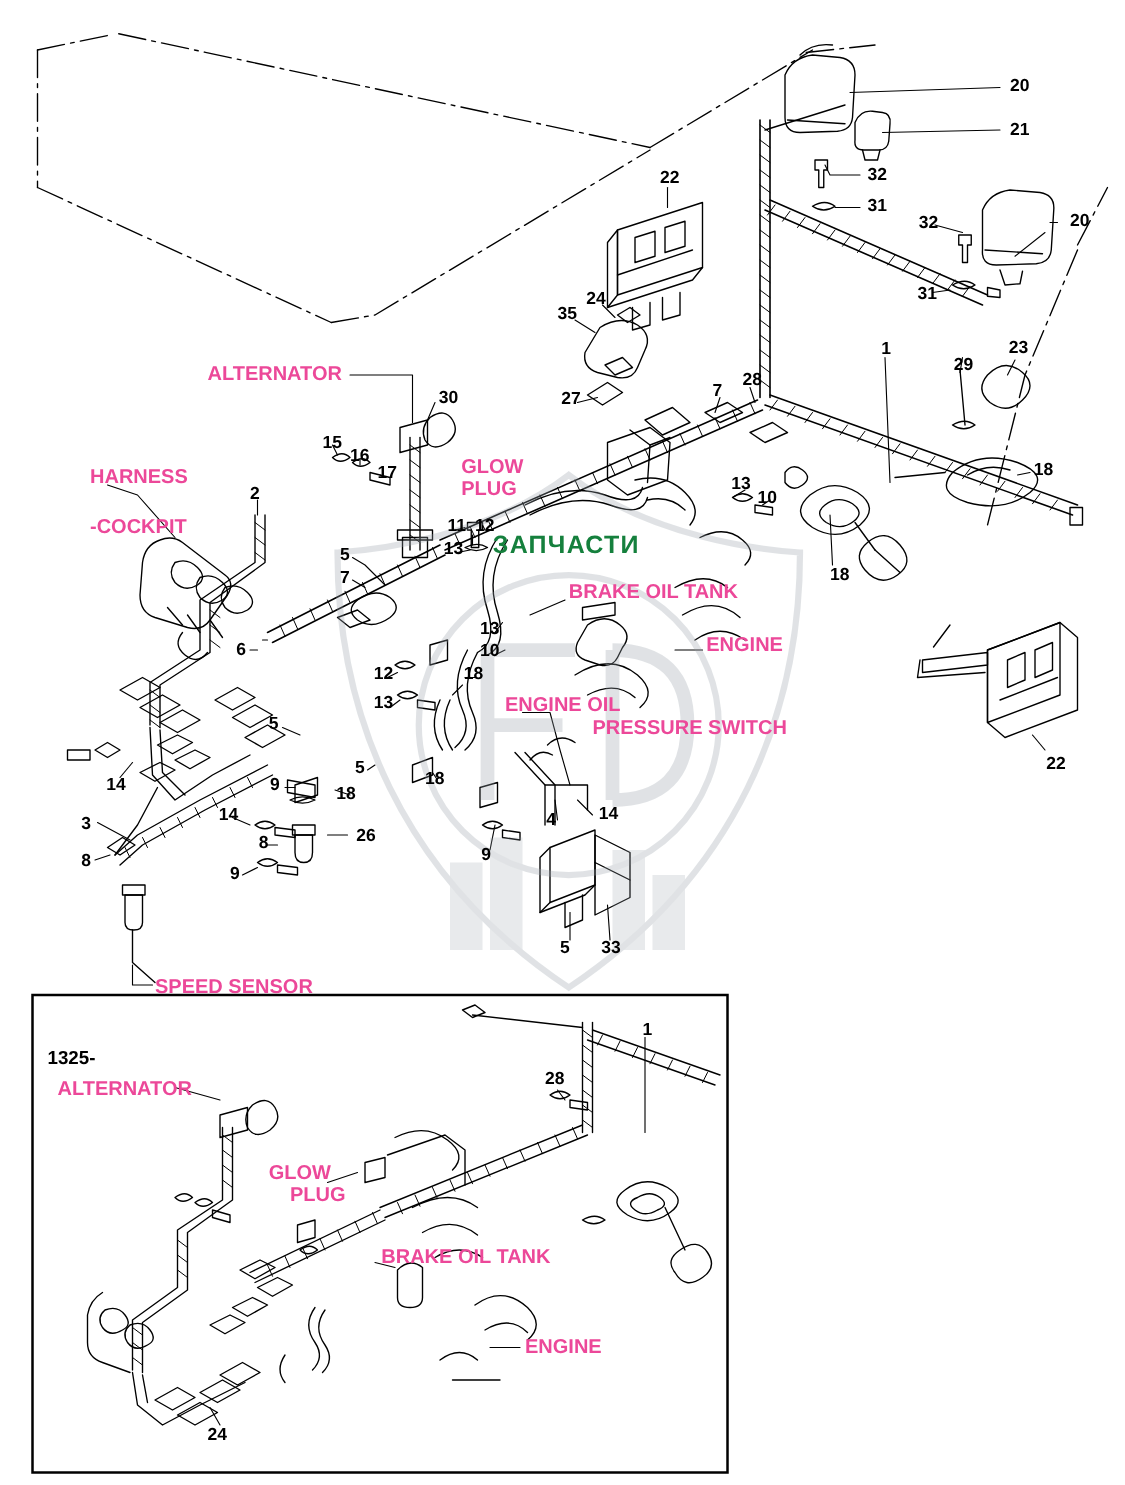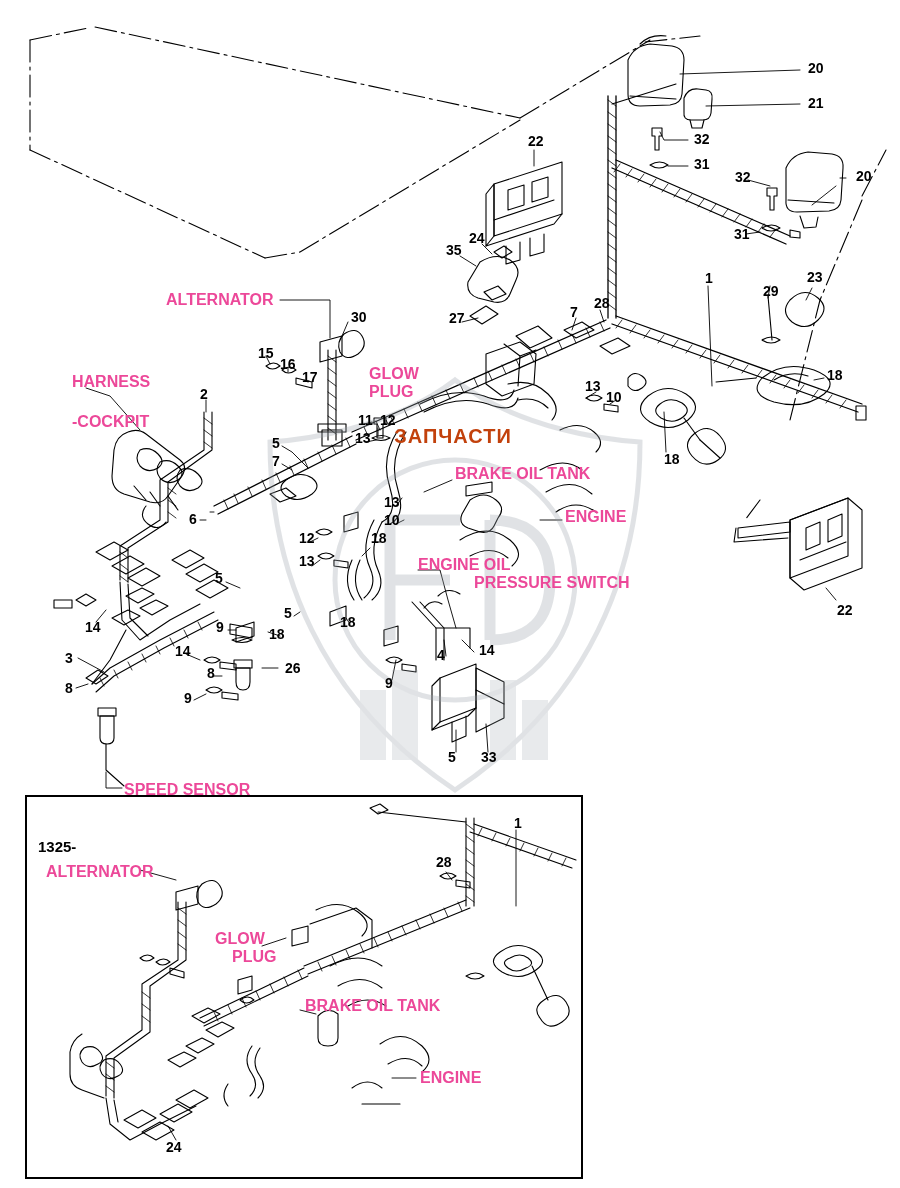--- a/index.html
+++ b/index.html
@@ -7,21 +7,21 @@
        font-family:"Liberation Sans", sans-serif;color:#000;}
   #stage{position:absolute;left:0;top:0;width:900px;height:1188px;}
   svg.layer{position:absolute;left:0;top:0;width:900px;height:1188px;}
   .lbl{position:absolute;font-family:"Liberation Sans", sans-serif;
        font-size:16px;font-weight:700;color:#ec4899;white-space:nowrap;line-height:1;}
   .num{position:absolute;font-family:"Liberation Sans", sans-serif;
        font-size:14px;font-weight:700;color:#000;white-space:nowrap;line-height:1;}
   .inset-title{position:absolute;font-size:15px;font-weight:700;}
   .wm{position:absolute;left:240px;top:370px;width:430px;height:430px;opacity:.30;}
   .wm-text{position:absolute;left:243px;top:425px;width:420px;text-align:center;
-           font-size:20px;font-weight:700;color:#c2410c;letter-spacing:1px;}
+           font-size:20px;font-weight:700;color:#15803d;letter-spacing:1px;}
 </style>
 </head>
 <body>
 
 <div id="stage">
 
   <svg class="layer" viewBox="0 0 900 1188">
     <g fill="none" stroke="#000" stroke-width="1.1" stroke-linecap="round" stroke-linejoin="round">
 
       <path d="M30 40 L88 28" stroke-dasharray="22,5,3,5"></path>
@@ -410,21 +410,21 @@
     </g>
   </svg>
 
   <div class="lbl" style="left:166px;top:292px;">ALTERNATOR</div>
   <div class="lbl" style="left:72px;top:374px;">HARNESS</div>
   <div class="lbl" style="left:72px;top:392px;margin-top:22px;">-COCKPIT</div>
   <div class="lbl" style="left:369px;top:366px;">GLOW</div>
   <div class="lbl" style="left:369px;top:384px;">PLUG</div>
   <div class="lbl" style="left:455px;top:466px;">BRAKE OIL TANK</div>
   <div class="lbl" style="left:565px;top:509px;">ENGINE</div>
-  <div class="lbl" style="left:418px;top:557px;">ENGINE OIL</div>
+  <div class="lbl" style="left:404px;top:557px;">ENGINE OIL</div>
   <div class="lbl" style="left:474px;top:575px;">PRESSURE SWITCH</div>
   <div class="lbl" style="left:124px;top:782px;">SPEED SENSOR</div>
   <div class="lbl" style="left:46px;top:864px;">ALTERNATOR</div>
   <div class="lbl" style="left:215px;top:931px;">GLOW</div>
   <div class="lbl" style="left:232px;top:949px;">PLUG</div>
   <div class="lbl" style="left:305px;top:998px;">BRAKE OIL TANK</div>
   <div class="lbl" style="left:420px;top:1070px;">ENGINE</div>
 
   <div class="inset-title" style="left:38px;top:806px;margin-top:32px;">1325-</div>
 

